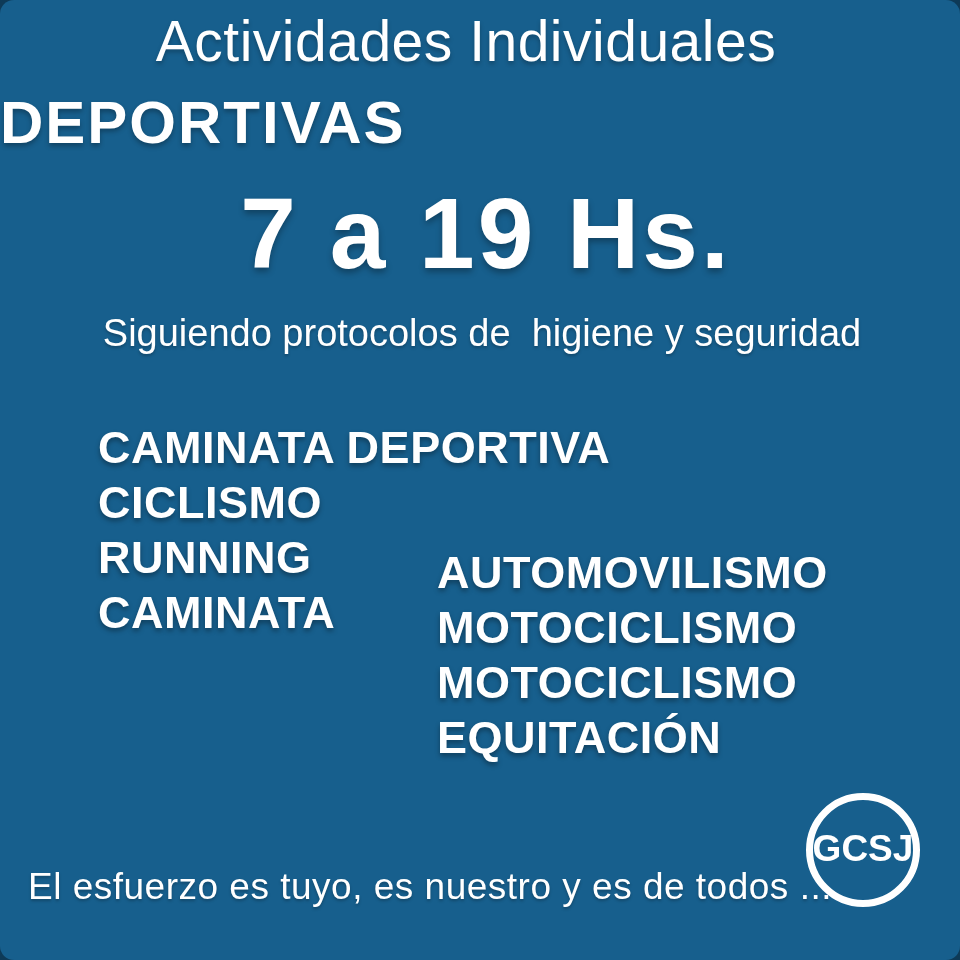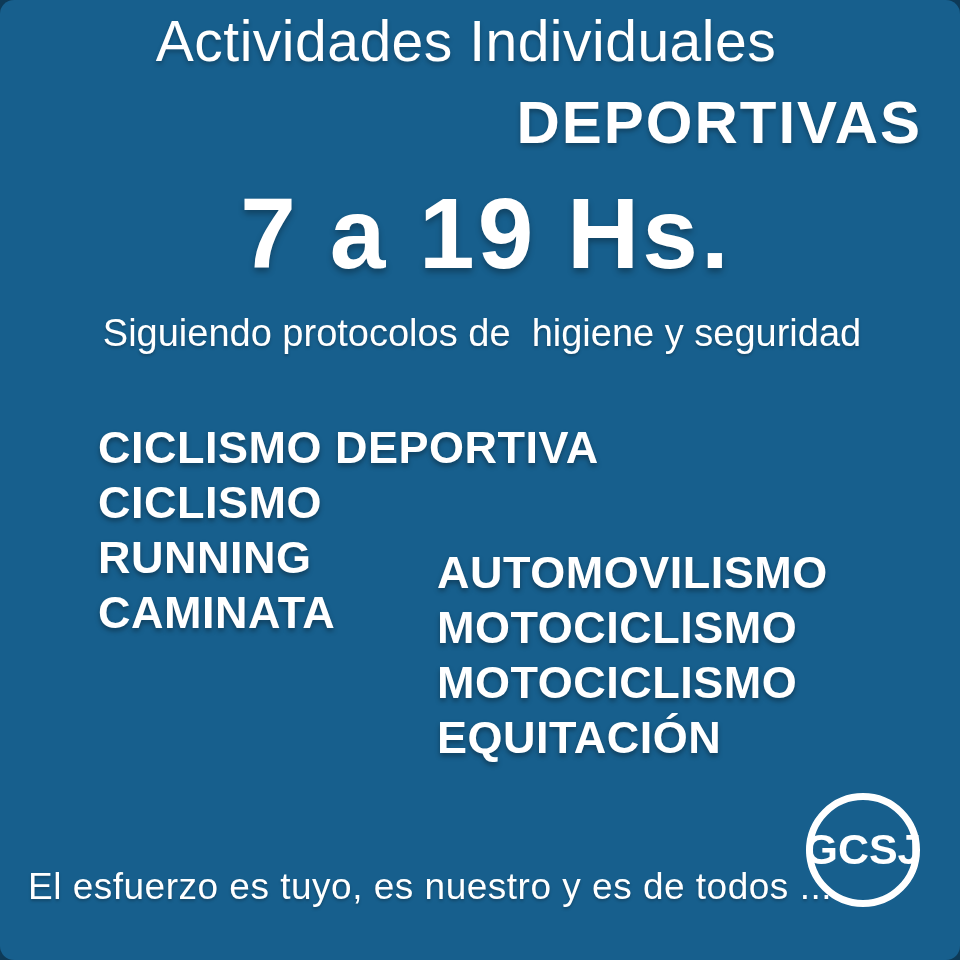--- a/index.html
+++ b/index.html
@@ -20,21 +20,21 @@
     text-align: center;
     font-size: 57px;
     font-weight: normal;
     letter-spacing: 0.5px;
     text-shadow: 0 3px 4px rgba(0,0,0,0.25);
   }
   .category {
     position: absolute;
     top: 88px; left: 0;
     width: 922px;
-    text-align: right;
+    text-align: left;
     font-size: 60px;
     font-weight: bold;
     letter-spacing: 2px;
     text-shadow: 0 3px 5px rgba(0,0,0,0.3);
   }
   .hours {
     position: absolute;
     top: 176px; left: 0;
     width: 972px;
     text-align: center;
@@ -79,41 +79,41 @@
     width: 114px; height: 114px;
     border: 7px solid #ffffff;
     border-radius: 50%;
   }
   .logo-text {
     position: absolute;
     left: 50%; top: 50%;
     transform: translate(-50%, -52%);
     width: 140px;
     text-align: center;
-    font-size: 43px;
+    font-size: 37px;
     font-weight: bold;
     letter-spacing: 0px;
     color: #ffffff;
   }
 </style>
 </head>
 <body>
 
 <div class="page" style="background: rgb(23, 95, 141); color: rgb(255, 255, 255); border-radius: 14px;">
 
   <div class="title">Actividades Individuales</div>
 
   <div class="category">DEPORTIVAS</div>
 
   <div class="hours">7 a 19 Hs.</div>
 
   <div class="protocol">Siguiendo protocolos de  higiene y seguridad</div>
 
   <div class="list list-left">
-    <div>CICLISMO DEPORTIVA</div>
+    <div>CAMINATA DEPORTIVA</div>
     <div>CICLISMO</div>
     <div>RUNNING</div>
     <div>CAMINATA</div>
   </div>
 
   <div class="list list-right">
     <div>AUTOMOVILISMO</div>
     <div>MOTOCICLISMO</div>
     <div>MOTOCICLISMO</div>
     <div>EQUITACIÓN</div>

